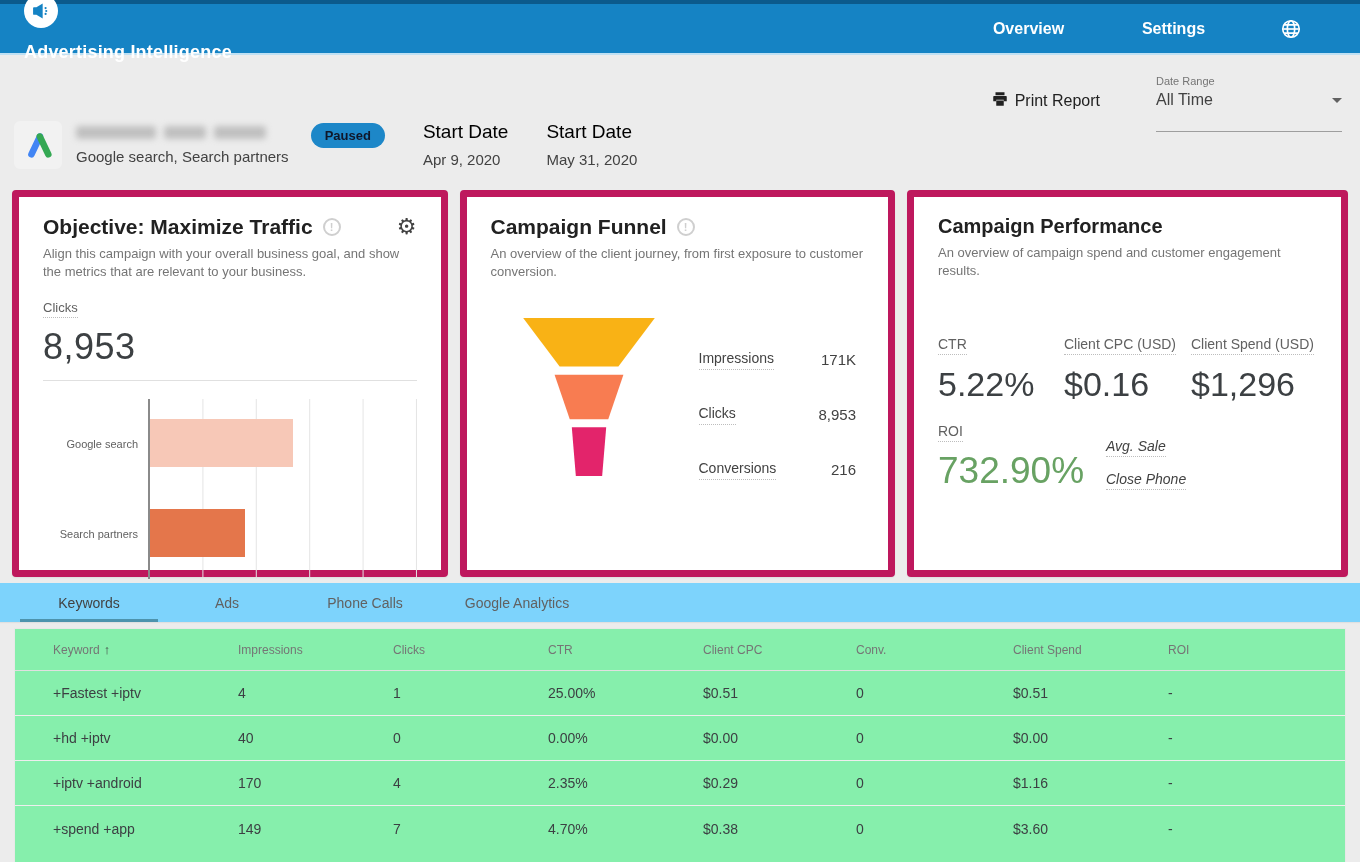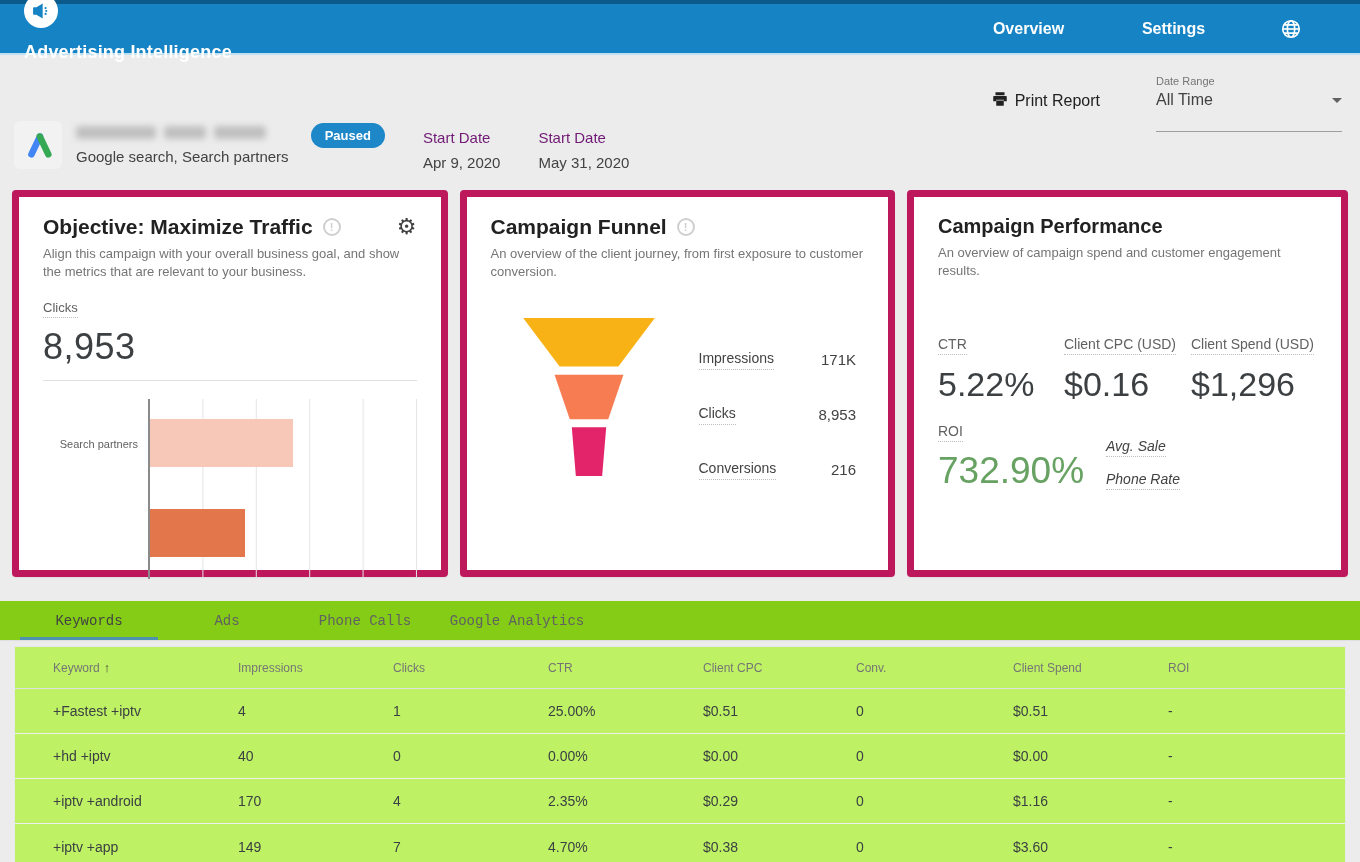--- a/index.html
+++ b/index.html
@@ -25,23 +25,23 @@
   .dr-select { display:flex; align-items:center; justify-content:space-between; border-bottom:1px solid #9e9e9e; padding-bottom:22px; font-size:16px; color:#424242; cursor:pointer; }
   .caret { width:0; height:0; border-left:5px solid transparent; border-right:5px solid transparent; border-top:5px solid #616161; }
 
   
   .campaign-row { display:flex; align-items:flex-start; padding:0 0 0 14px; height:71px; }
   .adw-box { width:48px; height:48px; background:#f2f2f2; border-radius:6px; display:flex; align-items:center; justify-content:center; margin-top:2px; }
   .camp-text { margin-left:14px; }
   .redacted { display:flex; gap:8px; height:20px; align-items:center; margin-top:3px; }
   .redacted span { display:inline-block; height:13px; background:#b5b5b5; border-radius:3px; filter:blur(3px); opacity:.8; }
   .network { font-size:15px; color:#424242; margin-top:6px; }
-  .badge { background:var(--badge,#1d87c8); color:#ffffff; font-size:13px; font-weight:700; border-radius:14px; padding:5px 14px; margin:4px 0 0 22px; }
+  .badge { background:var(--badge,#1d87c8); color:#0f172a; font-size:13px; font-weight:700; border-radius:14px; padding:5px 14px; margin:4px 0 0 22px; }
   .date-col { margin-left:38px; }
-  .date-col .dl { font-size:15px; color:#701a75; margin-top:10px; }
+  .date-col .dl { font-size:19px; color:#000000; margin-top:2px; }
   .date-col .dv { font-size:15px; color:#424242; margin-top:8px; }
 
   
   .cards { display:flex; gap:12px; margin:0 12px; }
   .card { flex:1; background:#fff; border:7px solid #be185d; border-radius:4px; height:387px; padding:18px 24px; box-shadow:0 1px 2px rgba(0,0,0,.06); position:relative; }
   .card-title-row { display:flex; align-items:center; gap:10px; }
   .card-title { font-size:20px; font-weight:700; color:#212121; }
   .card-title.lg { font-size:21px; }
   .info-icon { width:18px; height:18px; border:2px solid #cfcfcf; border-radius:50%; color:#cfcfcf; font-size:11px; font-weight:700; display:inline-flex; align-items:center; justify-content:center; }
   .gear { margin-left:auto; font-size:22px; color:#424242; cursor:pointer; line-height:1; }
@@ -74,28 +74,28 @@
   .pm { width:126px; }
   .pm:nth-child(2){ width:127px; }
   .pm-label { font-size:14px; color:#616161; border-bottom:1px dotted #bdbdbd; display:inline-block; padding-bottom:2px; }
   .pm-value { font-size:34px; font-weight:300; color:#3c4043; margin-top:10px; }
   .roi-row { display:flex; margin-top:18px; }
   .roi-block .pm-value { color:var(--green,#68a263); font-size:37px; margin-top:8px; }
   .roi-links { margin-left:42px; padding-top:16px; display:flex; flex-direction:column; gap:14px; align-items:flex-start; }
   .roi-link { font-size:14px; font-style:italic; color:#424242; border-bottom:1px dotted #bdbdbd; padding-bottom:2px; cursor:pointer; }
 
   
-  .tabstrip { margin-top:24px; background:#84cc16; height:39px; display:flex; padding-left:20px; box-shadow:0 1px 1px rgba(0,0,0,.05);font-family:Liberation Mono, monospace; }
+  .tabstrip { margin-top:6px; background:#7dd3fc; height:39px; display:flex; padding-left:20px; box-shadow:0 1px 1px rgba(0,0,0,.05); }
   .tab { width:138px; display:flex; align-items:center; justify-content:center; font-size:14px; color:#616161; cursor:pointer; position:relative; }
   .tab.wide { width:166px; }
   .tab.active { color:#424242; }
   .tab.active::after { content:""; position:absolute; left:0; right:0; bottom:0; height:3px; background:var(--tabline,#4d93ad); }
 
   
-  .table-panel { margin:6px 14px 0; background:#bef264; border:1px solid #e8e8e8; border-bottom:none; min-height:234px; }
+  .table-panel { margin:6px 14px 0; background:#86efac; border:1px solid #e8e8e8; border-bottom:none; min-height:234px; }
   .thead, .trow { display:grid; grid-template-columns:185px 155px 155px 155px 153px 157px 155px 1fr; padding-left:38px; align-items:center; }
   .thead { height:42px; font-size:12px; color:#757575; border-bottom:1px solid #e0e0e0; }
   .th { display:flex; align-items:center; gap:4px; cursor:pointer; }
   .sort-arrow { color:#424242; font-weight:700; font-size:13px; }
   .trow { height:45px; font-size:14px; color:#3c4043; border-bottom:1px solid #eeeeee; }
   .trow:last-child { border-bottom:none; }
 </style>
 </head>
 <body>
 
@@ -181,20 +181,21 @@
       <span class="card-title lg">Objective: Maximize Traffic</span>
       <span class="info-icon">!</span>
       <span class="gear">⚙</span>
     </div>
     <p class="card-desc">Align this campaign with your overall business goal, and show the metrics that are relevant to your business.</p>
     <span class="metric-chip">Clicks</span>
     <div class="big-number">8,953</div>
     <div class="divider"></div>
     <div class="chart">
       <div class="chart-labels">
+        <span class="cl">Google search</span>
         <span class="cl">Search partners</span>
       </div>
       <div class="chart-plot">
         <div class="bar b0" style="width: 53.7%; background: rgb(247, 200, 183);"></div>
         <div class="bar b1" style="width: 35.83%; background: rgb(228, 118, 75);"></div>
       </div>
     </div>
   </section>
 
   <section class="card">
@@ -245,21 +246,21 @@
         <div class="pm-value">$1,296</div>
       </div>
     </div>
     <div class="roi-row">
       <div class="pm roi-block">
         <span class="pm-label">ROI</span>
         <div class="pm-value">732.90%</div>
       </div>
       <div class="roi-links">
         <span class="roi-link">Avg. Sale</span>
-        <span class="roi-link">Phone Rate</span>
+        <span class="roi-link">Close Phone</span>
       </div>
     </div>
   </section>
 </div>
 
 <div class="tabstrip">
   <div class="tab active">Keywords</div>
   <div class="tab">Ads</div>
   <div class="tab">Phone Calls</div>
   <div class="tab wide">Google Analytics</div>
@@ -304,21 +305,21 @@
         <div class="td">+iptv +android</div>
         <div class="td">170</div>
         <div class="td">4</div>
         <div class="td">2.35%</div>
         <div class="td">$0.29</div>
         <div class="td">0</div>
         <div class="td">$1.16</div>
         <div class="td">-</div>
       </div>
       <div class="trow">
-        <div class="td">+iptv +app</div>
+        <div class="td">+spend +app</div>
         <div class="td">149</div>
         <div class="td">7</div>
         <div class="td">4.70%</div>
         <div class="td">$0.38</div>
         <div class="td">0</div>
         <div class="td">$3.60</div>
         <div class="td">-</div>
       </div>
     </div>
 </div>

